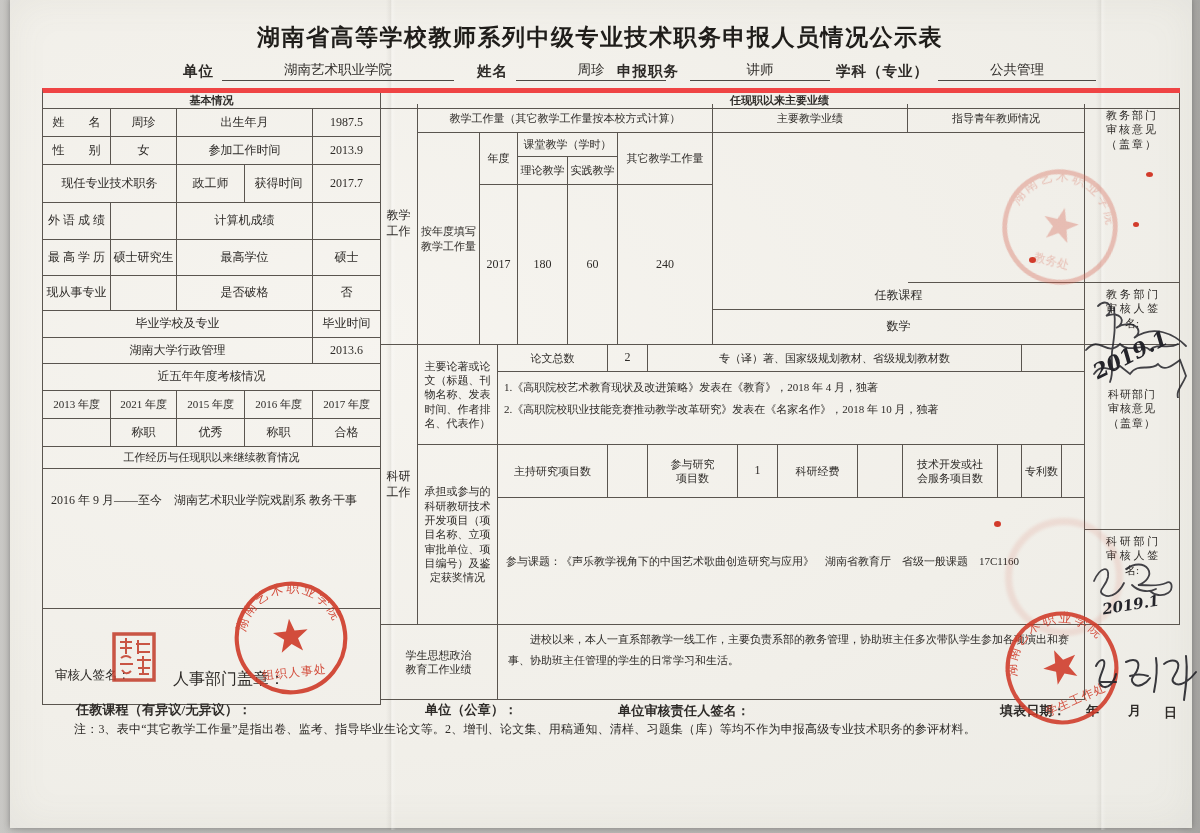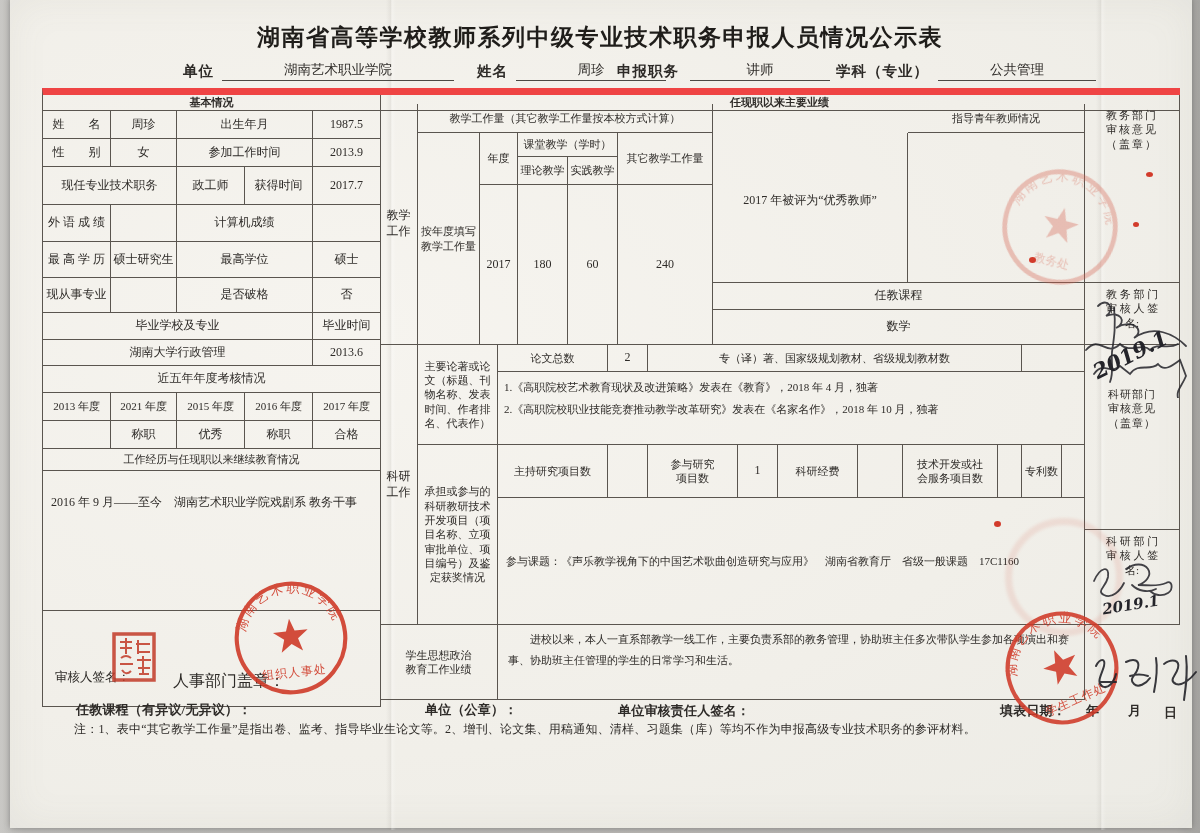--- a/index.html
+++ b/index.html
@@ -14,21 +14,21 @@
       radial-gradient(ellipse at 30% 40%, #f6f4ef 0%, #f1efe9 60%, #ecebe5 100%);
     box-shadow:0 0 6px rgba(60,58,55,.45), inset 0 0 40px rgba(120,115,105,.08);
   }
   .crease{position:absolute;top:0;height:830px;width:10px;pointer-events:none;
     background:linear-gradient(90deg,rgba(130,125,118,0) 0%,rgba(130,125,118,.10) 45%,rgba(255,255,255,.25) 60%,rgba(130,125,118,0) 100%);}
   .abs{position:absolute}
   #title{left:20px;top:22px;width:1160px;text-align:center;font-size:23px;font-weight:700;letter-spacing:1.5px;color:#1f1d1a}
   .hlabel{font-size:14.5px;font-weight:700;letter-spacing:1px;white-space:nowrap}
   .hvalue{font-size:13.5px;text-align:center;border-bottom:1px solid #4c4844;padding-bottom:1px;white-space:nowrap}
   .grid{display:grid;position:absolute}
-  .bt{border-top:7px solid #ef4444}.bl{border-left:1px solid #5a554f}
+  .bt{border-top:5px solid #ef4444}.bl{border-left:1px solid #5a554f}
   .c{border-right:1px solid #5a554f;border-bottom:1px solid #5a554f;
      display:flex;align-items:center;justify-content:center;text-align:center;
      font-size:12px;line-height:1.3;word-break:break-all;overflow:visible;padding:1px 2px;box-sizing:border-box}
   .sm{font-size:11px}
   .left-al{justify-content:flex-start;text-align:left;padding-left:8px}
   .top-al{align-items:flex-start;padding-top:4px}
   .pre{white-space:pre-line}
   .bold{font-weight:700}
   .notewrap{font-size:12px;letter-spacing:.2px}
   .stamp{position:absolute;pointer-events:none}
@@ -115,39 +115,39 @@
 
 <div class="grid bt" style="left:380px;top:88px;width:800px;height:16px;grid-template-columns:800px;grid-template-rows:16px">
   <div class="c sm bold" style="grid-area:1/1/2/2">任现职以来主要业绩</div>
 </div>
 
 <div class="grid" style="left:380px;top:104px;width:800px;height:241px;grid-template-columns:38px 62px 38px 50px 50px 95px 195px 177px 95px;grid-template-rows:29px 24px 28px 98px 27px 35px">
   <div class="c" style="grid-area:1/1/7/2">
       <span style="width:26px;display:inline-block">教学工作</span>
     </div>
   <div class="c sm" style="grid-area:1/2/2/7">教学工作量（其它教学工作量按本校方式计算）</div>
+  <div class="c sm" style="grid-area:1/7/2/8">主要教学业绩</div>
   <div class="c sm" style="grid-area:1/8/2/9">指导青年教师情况</div>
   <div class="c sm pre top-al" style="grid-area:1/9/5/10;letter-spacing:2px">教务部门
 审核意见
 （盖章）</div>
 
   <div class="c sm pre" style="grid-area:2/2/7/3">按年度填写
 教学工作量</div>
   <div class="c sm" style="grid-area:2/3/4/4">年度</div>
   <div class="c sm" style="grid-area:2/4/3/6">课堂教学（学时）</div>
   <div class="c sm" style="grid-area:2/6/4/7">其它教学工作量</div>
   <div class="c sm" style="grid-area:3/4/4/5">理论教学</div>
   <div class="c sm" style="grid-area:3/5/4/6">实践教学</div>
 
   <div class="c" style="grid-area:4/3/7/4">2017</div>
   <div class="c" style="grid-area:4/4/7/5">180</div>
   <div class="c" style="grid-area:4/5/7/6">60</div>
   <div class="c" style="grid-area:4/6/7/7">240</div>
 
-  <div class="c" style="grid-area:2/7/5/8;align-items:flex-start;padding-top:60px">2017 年被评为“优秀教师”</div>
   <div class="c" style="grid-area:2/8/5/9"></div>
   <div class="c" style="grid-area:6/7/7/9">数学</div>
   <div class="c" style="grid-area:5/7/6/9">任教课程</div>
   <div class="c sm pre top-al" style="grid-area:5/9/7/10">教 务 部 门
 审 核 人 签
 名:</div>
 </div>
 
 <div class="grid" style="left:380px;top:345px;width:800px;height:280px;grid-template-columns:38px 80px 110px 40px 90px 40px 80px 45px 95px 24px 40px 23px 95px;grid-template-rows:27px 73px 53px 32px 95px">
   <div class="c" style="grid-area:1/1/6/2">
@@ -195,21 +195,21 @@
   <div class="c sm left-al" style="grid-area:1/2/2/3;text-align:left;padding:4px 10px;line-height:1.9;text-indent:2em;display:block">进校以来，本人一直系部教学一线工作，主要负责系部的教务管理，协助班主任多次带队学生参加各项演出和赛事、协助班主任管理的学生的日常学习和生活。</div>
 </div>
 
 <div class="abs notewrap bold" style="left:76px;top:701px;font-size:13px">任教课程（有异议/无异议）：</div>
 <div class="abs notewrap bold" style="left:425px;top:701px;font-size:13px">单位（公章）：</div>
 <div class="abs notewrap bold" style="left:618px;top:702px;font-size:13px">单位审核责任人签名：</div>
 <div class="abs notewrap bold" style="left:1000px;top:702px;font-size:13px">填表日期：</div>
 <div class="abs notewrap bold" style="left:1086px;top:702px;font-size:13px">年</div>
 <div class="abs notewrap bold" style="left:1128px;top:702px;font-size:13px">月</div>
 <div class="abs notewrap bold" style="left:1164px;top:704px;font-size:13px">日</div>
-<div class="abs notewrap" style="left:74px;top:721px;width:1110px">注：1、表中“其它教学工作量”是指出卷、监考、指导毕业生论文等。2、增刊、论文集、用稿通知、清样、习题集（库）等均不作为申报高级专业技术职务的参评材料。</div>
+<div class="abs notewrap" style="left:74px;top:721px;width:1110px">注：3、表中“其它教学工作量”是指出卷、监考、指导毕业生论文等。2、增刊、论文集、用稿通知、清样、习题集（库）等均不作为申报高级专业技术职务的参评材料。</div>
 
 <svg class="stamp" style="left:232px;top:579px;transform:rotate(-6deg)" width="118" height="118" viewBox="0 0 200 200">
   <g opacity="0.9">
     <circle cx="100" cy="100" r="92" fill="none" stroke="#cf3a28" stroke-width="7"></circle>
     <path d="M100,67 L107.3,88 L129.5,88.4 L111.8,101.8 L118.2,123.1 L100,110.4 L81.8,123.1 L88.2,101.8 L70.5,88.4 L92.7,88 Z" fill="#cf3a28"></path>
     <defs>
         <path id="arcA" d="M 25,122 A 78,78 0 1 1 175,122"></path>
       </defs>
     <text font-size="22" fill="#cf3a28" letter-spacing="4"><textPath href="#arcA" startOffset="50%" text-anchor="middle">湖南艺术职业学院</textPath></text>
     <text x="100" y="165" text-anchor="middle" font-size="20" fill="#cf3a28" letter-spacing="2">组织人事处</text>

